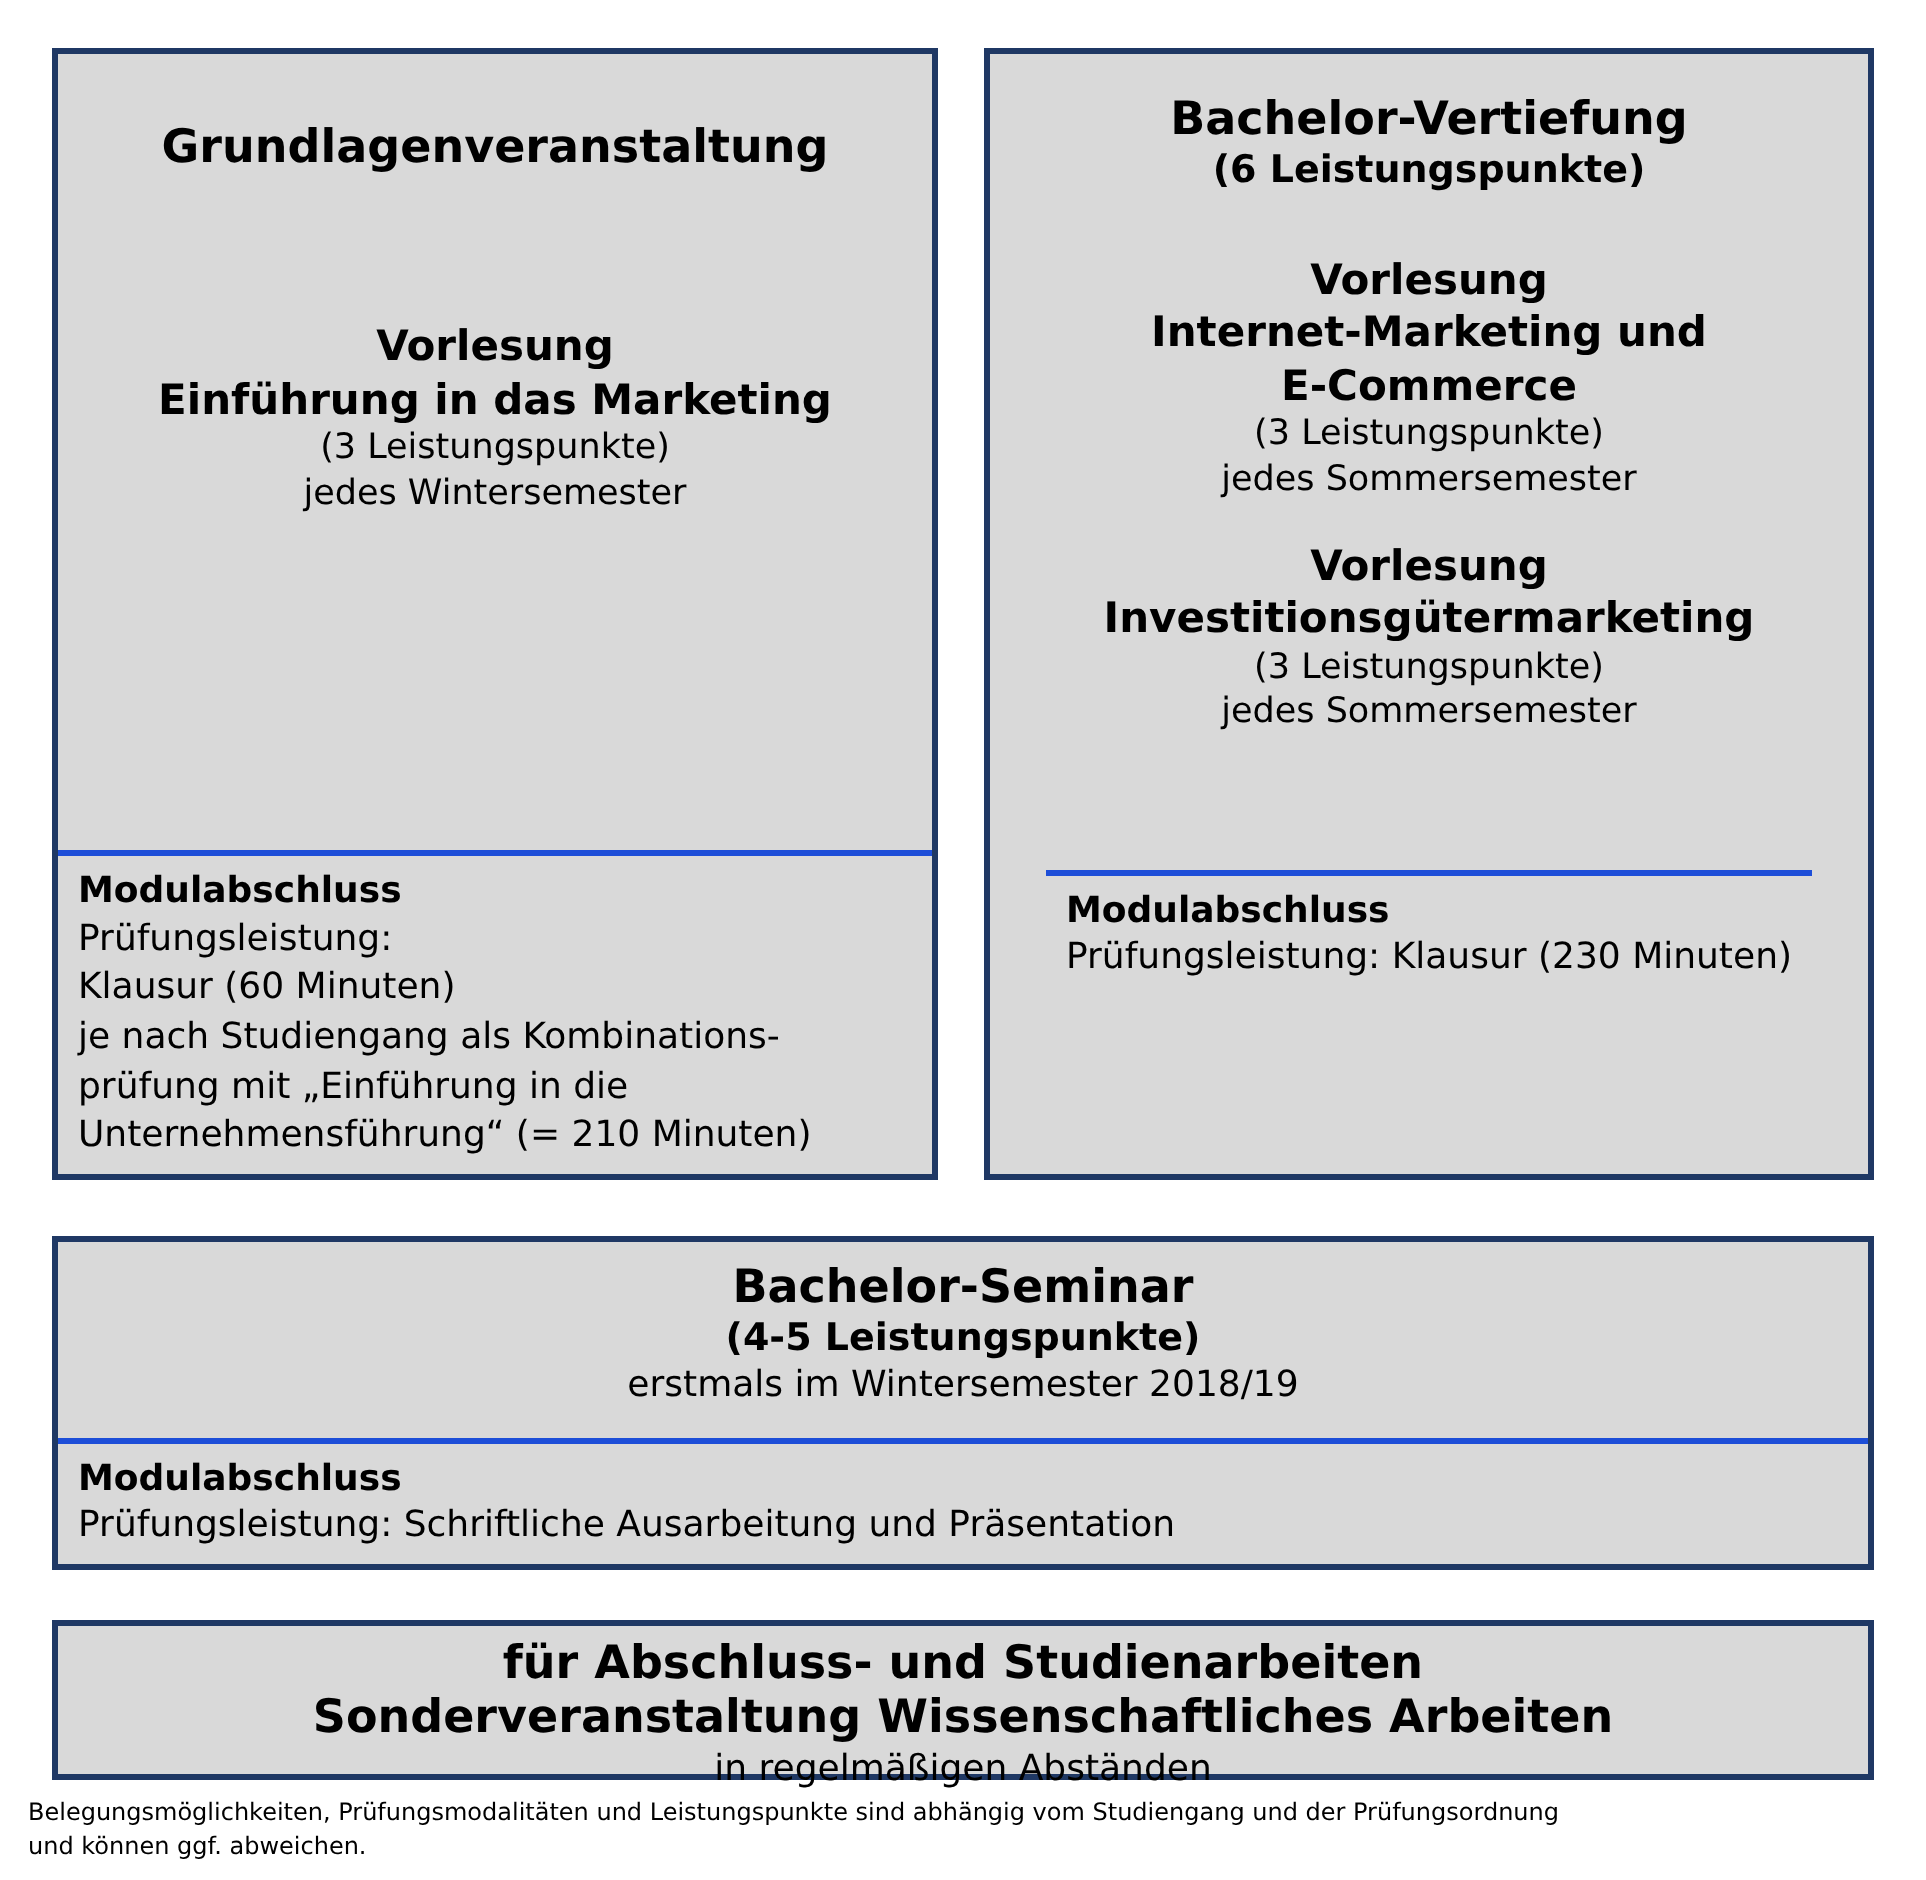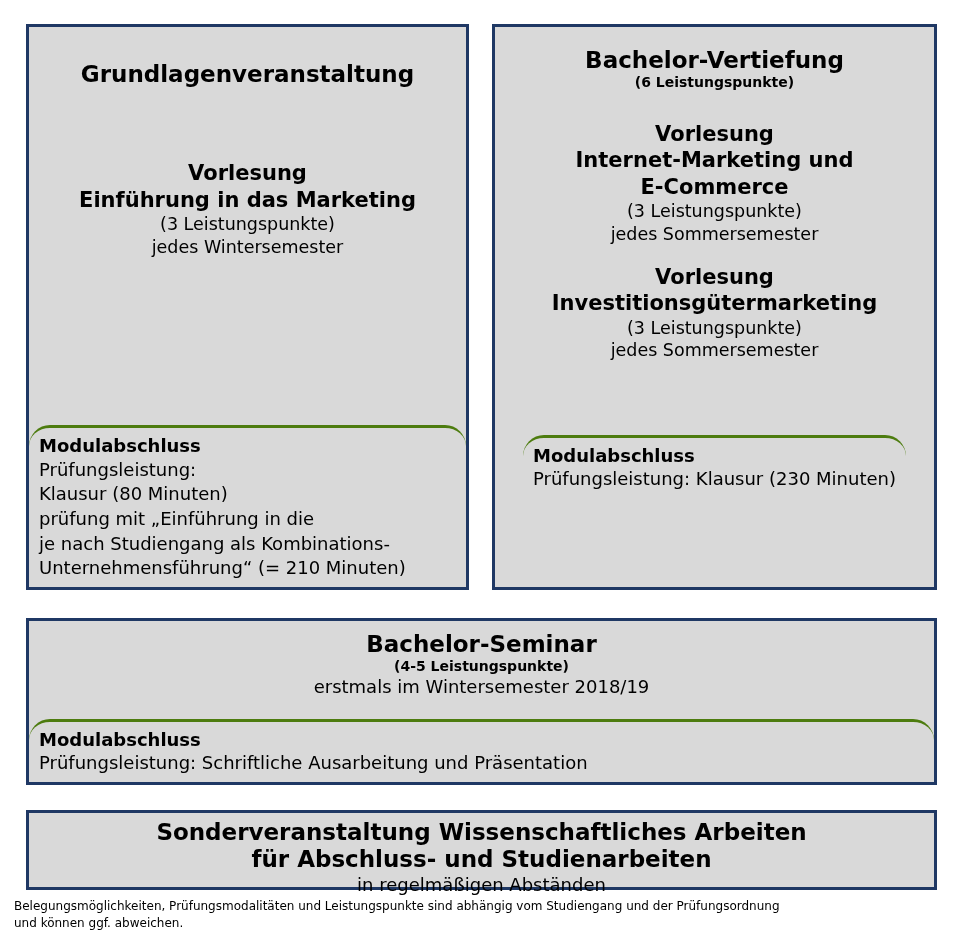--- a/index.html
+++ b/index.html
@@ -26,34 +26,33 @@
     background: #d9d9d9;
     border: 3px solid #1f3864;
     display: flex;
     flex-direction: column;
   }
   .section {
     box-sizing: border-box;
     padding: 6px 10px;
   }
   .divider {
-    border-top: 3px solid #4d7c0f;
-    border-radius: 21px;
+    border-top: 3px solid #1d4ed8;
   }
   .center { text-align: center; }
   .left { text-align: left; }
 
   .title {
     font-weight: bold;
     font-size: 23px;
     line-height: 1.18;
   }
   .subtitle {
     font-weight: bold;
-    font-size: 14px;
+    font-size: 19px;
     line-height: 1.2;
   }
   .lecture-name {
     font-size: 21px;
     line-height: 1.26;
     font-weight: bold;
   }
   .small {
     font-size: 17.5px;
     line-height: 1.3;
@@ -106,23 +105,23 @@
       <div class="lecture-name">Vorlesung</div>
       <div class="lecture-name">Einführung in das Marketing</div>
       <div class="small">(3 Leistungspunkte)</div>
       <div class="small">jedes Wintersemester</div>
     </div>
     <div class="section left divider">
       <div class="module-head">Modulabschluss</div>
       <div class="module-line">
         <span class="ital">Prüfungsleistung</span><span>:</span>
       </div>
-      <div class="module-line">Klausur (80 Minuten)</div>
+      <div class="module-line">Klausur (60 Minuten)</div>
+      <div class="module-line">je nach Studiengang als Kombinations-</div>
       <div class="module-line">prüfung mit „Einführung in die</div>
-      <div class="module-line">je nach Studiengang als Kombinations-</div>
       <div class="module-line">Unternehmensführung“ (= 210 Minuten)</div>
     </div>
   </div>
 
   <div class="box" id="box-vertiefung">
     <div class="section center grow">
       <div class="title" style="padding-top:14px">Bachelor-Vertiefung</div>
       <div class="subtitle">(6 Leistungspunkte)</div>
       <div style="height:30px"></div>
       <div class="lecture-name">Vorlesung</div>
@@ -153,22 +152,22 @@
     <div class="section left divider">
       <div class="module-head">Modulabschluss</div>
       <div class="module-line">
         <span class="ital">Prüfungsleistung</span><span>: Schriftliche Ausarbeitung und Präsentation</span>
       </div>
     </div>
   </div>
 
   <div class="box" id="box-sonder">
     <div class="section center grow" style="padding-top:6px">
+      <div class="title">für Abschluss- und Studienarbeiten</div>
       <div class="title">Sonderveranstaltung Wissenschaftliches Arbeiten</div>
-      <div class="title">für Abschluss- und Studienarbeiten</div>
       <div class="module-line">in regelmäßigen Abständen</div>
     </div>
   </div>
 
   <div class="footnote" style="left:14px; top:898px; width:930px;">
     <div>Belegungsmöglichkeiten, Prüfungsmodalitäten und Leistungspunkte sind abhängig vom Studiengang und der Prüfungsordnung</div>
     <div>und können ggf. abweichen.</div>
   </div>
 
 </div>

